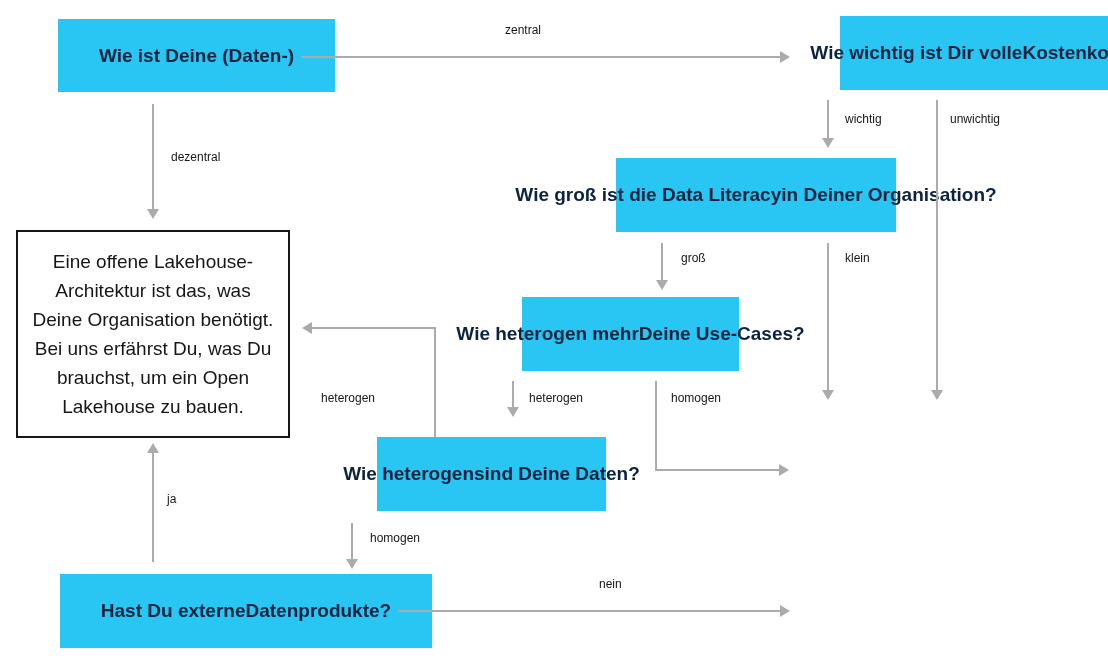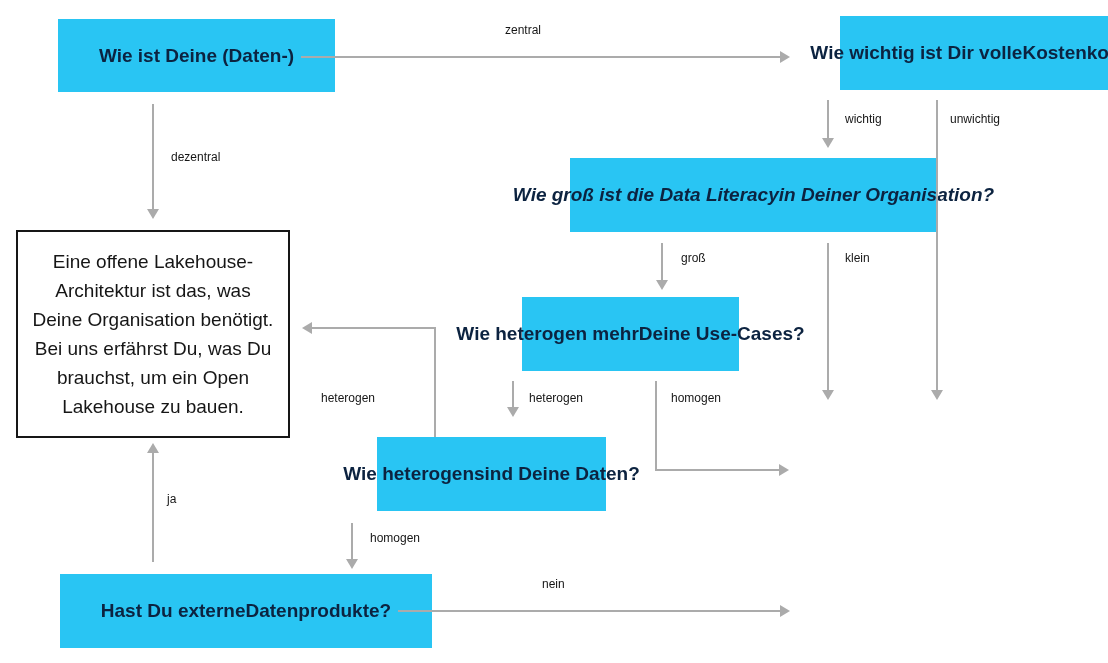--- a/index.html
+++ b/index.html
@@ -68,21 +68,21 @@
 
   <div class="qbox" style="left:14px; top:19px; width:277px; height:73px;">
     <div class="qline">Wie ist Deine (Daten-)</div>
   </div>
 
   <div class="qbox" style="left:796px; top:16px; width:283px; height:74px;padding-left:26px;">
     <div class="qline">Wie wichtig ist Dir volle</div>
     <div class="qline">Kostenkontrolle?</div>
   </div>
 
-  <div class="qbox" style="left:526px; top:158px; width:367px; height:74px;font-style:italic;">
+  <div class="qbox" style="left:572px; top:158px; width:280px; height:74px;">
     <div class="qline">Wie groß ist die Data Literacy</div>
     <div class="qline">in Deiner Organisation?</div>
   </div>
 
   <div class="qbox" style="left:478px; top:297px; width:217px; height:74px;">
     <div class="qline">Wie heterogen mehr</div>
     <div class="qline">Deine Use-Cases?</div>
   </div>
 
   <div class="qbox" style="left:333px; top:437px; width:229px; height:74px;">
@@ -141,15 +141,15 @@
   <div class="vline" style="left:351px; top:523px; height:37px;"></div>
   <div class="arr arr-down" style="left:346px; top:559px;"></div>
   <div class="elabel" style="left:370px; top:531px;">homogen</div>
 
   <div class="vline" style="left:152px; top:452px; height:110px;"></div>
   <div class="arr arr-up" style="left:147px; top:443px;"></div>
   <div class="elabel" style="left:167px; top:492px;">ja</div>
 
   <div class="hline" style="left:398px; top:610px; width:382px;"></div>
   <div class="arr arr-right" style="left:780px; top:605px;"></div>
-  <div class="elabel" style="left:542px; top:577px;">nein</div>
+  <div class="elabel" style="left:599px; top:577px;">nein</div>
 
 </div>
 
 </body></html>

